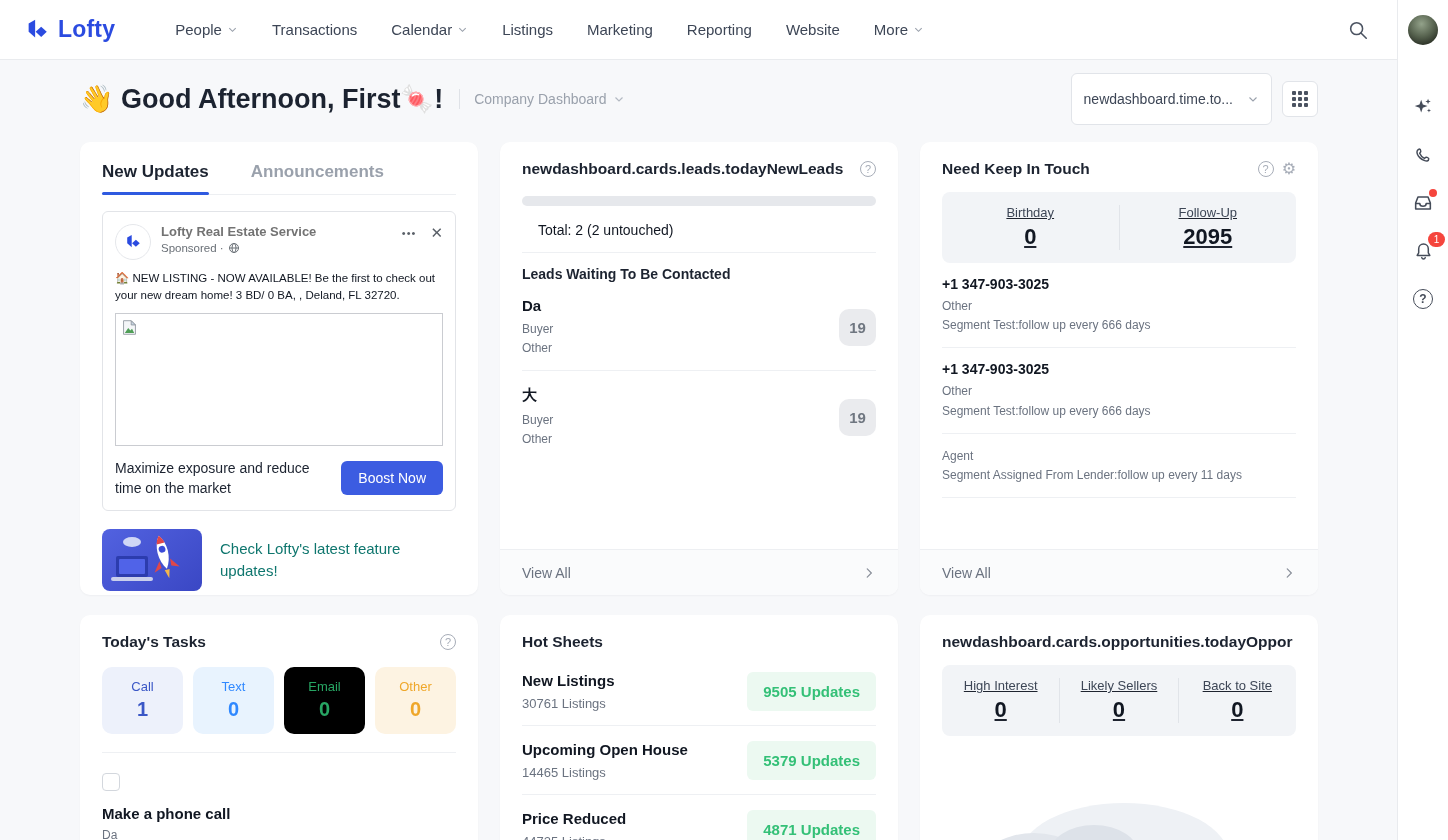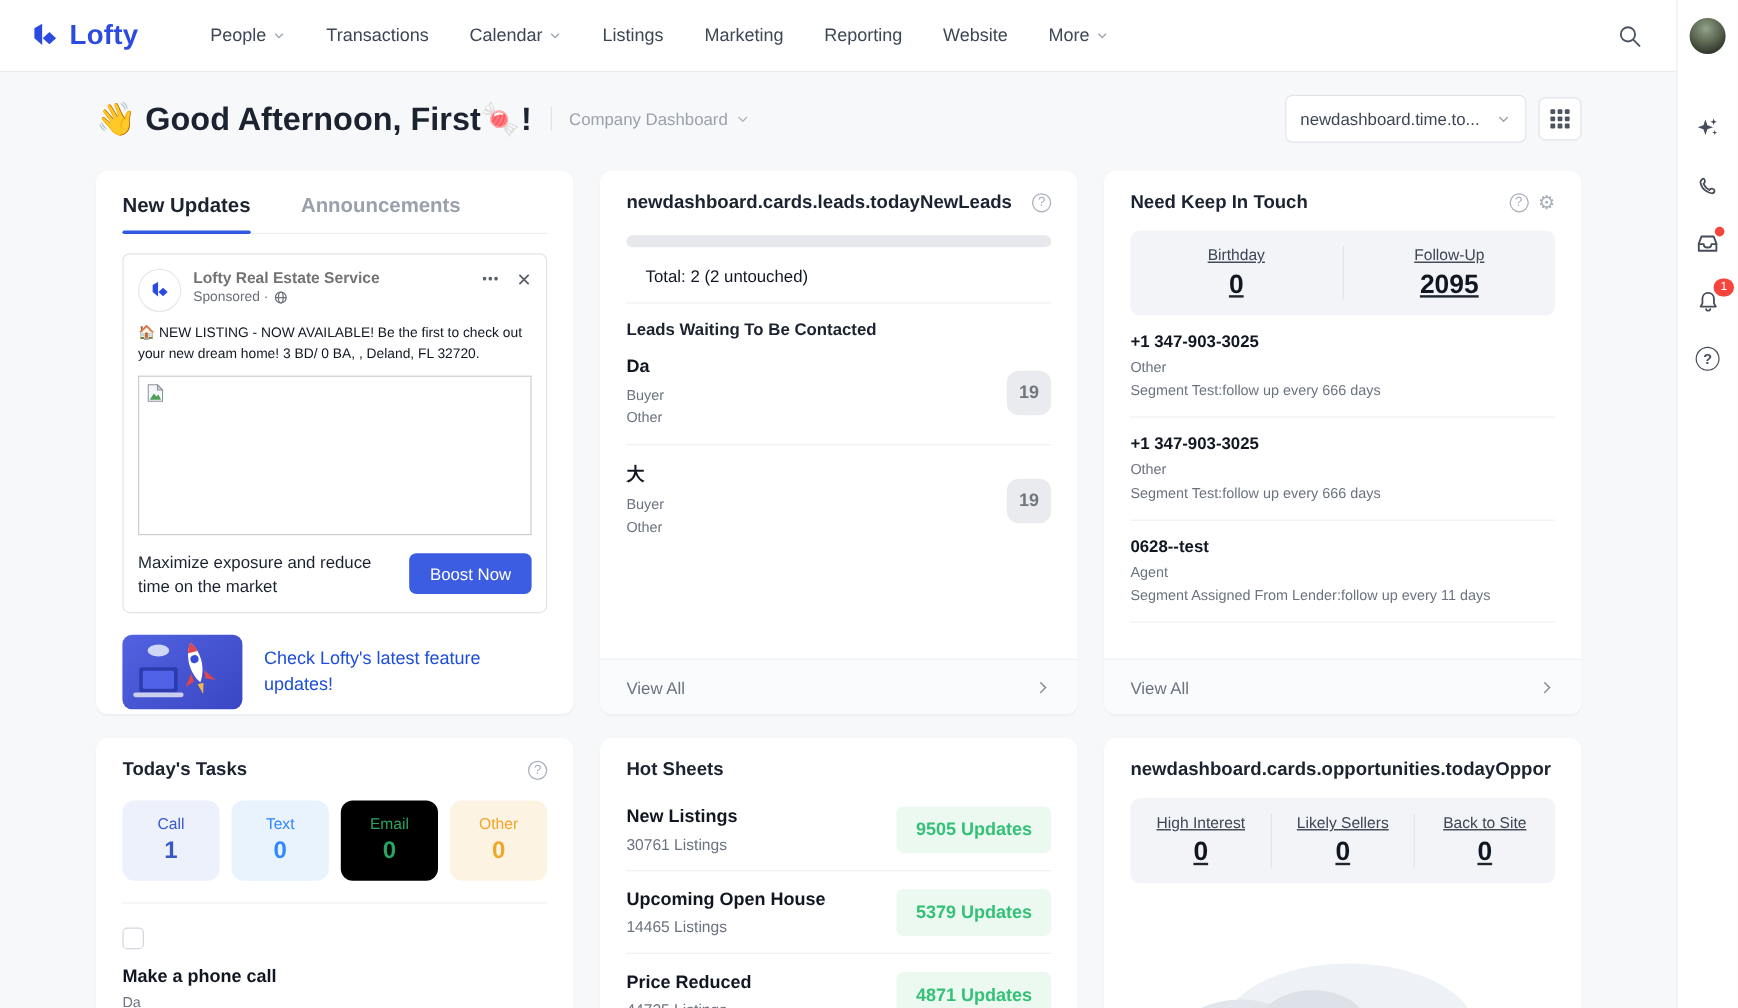--- a/index.html
+++ b/index.html
@@ -26,21 +26,21 @@
   .red-badge { position:absolute; top:-7px; right:-10px; min-width:17px; height:15px; border-radius:8px; background:#f5453d; color:#fff; font-size:10px; display:flex; align-items:center; justify-content:center; padding:0 4px; }
   .help-circle { width:20px; height:20px; border:1.6px solid #454c59; border-radius:50%; font-size:12px; font-weight:bold; display:flex; align-items:center; justify-content:center; }
 
   
   .content { position:absolute; top:60px; left:0; width:1397px; height:780px; padding:18px 79px 0 80px; }
   .page-header { display:flex; align-items:center; height:42px; }
   .greeting { font-size:27px; font-weight:bold; color:#1c2330; }
   .hdr-sep { width:1px; height:20px; background:#dfe2e7; margin:0 14px 0 16px; }
   .dash-select { font-size:14px; color:#9aa1ac; display:flex; align-items:center; gap:6px; cursor:pointer; }
   .hdr-right { margin-left:auto; display:flex; align-items:center; gap:10px; }
-  .time-select { height:40px; background:#fff; border:1px solid #e1e4e9; border-radius:6px; display:flex; align-items:center; gap:14px; padding:0 12px; font-size:14px; color:#3d4656; cursor:pointer; }
+  .time-select { height:52px; background:#fff; border:1px solid #e1e4e9; border-radius:6px; display:flex; align-items:center; gap:14px; padding:0 12px; font-size:14px; color:#3d4656; cursor:pointer; }
   .grid-btn { width:36px; height:36px; background:#fff; border:1px solid #e1e4e9; border-radius:6px; display:flex; align-items:center; justify-content:center; cursor:pointer; }
   .grid-glyph { display:grid; grid-template-columns:repeat(3,4px); grid-template-rows:repeat(3,4px); gap:2px; }
   .grid-glyph i { background:#4b5361; border-radius:1px; }
 
   
   .cards { display:grid; grid-template-columns:repeat(3, 398px); gap:20px 22px; margin-top:22px; }
   .card { background:#fff; border-radius:10px; box-shadow:0 1px 2px rgba(20,30,50,.04); display:flex; flex-direction:column; overflow:hidden; }
   .row1 { height:453px; }
   .row2 { height:400px; }
   .card-pad { padding:18px 22px 0 22px; }
@@ -69,21 +69,21 @@
   .ad-dots { font-size:16px; letter-spacing:1px; cursor:pointer; line-height:.6; }
   .ad-close { font-size:15px; cursor:pointer; }
   .ad-body { font-size:11.5px; line-height:1.5; color:#111722; margin-top:10px; }
   .ad-img { border:1px solid #caccd1; height:133px; margin-top:8px; position:relative; background:#fff; }
   .broken { position:absolute; top:5px; left:5px; }
   .ad-cta { display:flex; align-items:center; gap:12px; margin-top:12px; }
   .ad-cta-text { font-size:14px; line-height:1.45; color:#1c2330; flex:1; }
   .boost-btn { background:#3c5ce1; color:#fff; border:none; border-radius:6px; font-size:14px; padding:9px 17px; cursor:pointer; font-family:inherit; }
   .feature-row { display:flex; align-items:center; gap:18px; margin-top:18px; cursor:pointer; }
   .feature-img { width:100px; height:62px; border-radius:8px; overflow:hidden; flex-shrink:0; background:linear-gradient(140deg,#5262e0 0%, #3a47c4 100%); }
-  .feature-text { font-size:15px; color:#1d4ed8; line-height:1.5; max-width:200px; }
+  .feature-text { font-size:15px; color:#0f766e; line-height:1.5; max-width:200px; }
 
   
   .progress-track { height:10px; border-radius:5px; background:#e6e8ec; margin-top:18px; }
   .total-line { font-size:14px; color:#111722; margin:16px 16px 14px; }
   .leads-sub { font-size:14px; font-weight:bold; color:#1c2330; margin:13px 0 0; }
   .lead-row { display:flex; align-items:center; padding:15px 0 13px; }
   .lead-row + .lead-row { border-top:1px solid #eef0f3; }
   .lead-info .nm { font-size:15px; font-weight:bold; color:#111722; margin-bottom:6px; }
   .lead-info .ln { font-size:12px; color:#6b7380; line-height:1.55; }
   .lead-badge { margin-left:auto; width:37px; height:37px; background:#eaebee; border-radius:10px; display:flex; align-items:center; justify-content:center; font-size:15px; font-weight:bold; color:#6f7680; }
@@ -384,21 +384,20 @@
             <div class="nm">+1 347-903-3025</div>
             <div class="ln">Other</div>
             <div class="ln">Segment Test:follow up every 666 days</div>
           </div>
           <div class="contact-row">
             <div class="nm">+1 347-903-3025</div>
             <div class="ln">Other</div>
             <div class="ln">Segment Test:follow up every 666 days</div>
           </div>
           <div class="contact-row" style="border-bottom:none;">
-            <div class="nm">0628--test</div>
             <div class="ln">Agent</div>
             <div class="ln">Segment Assigned From Lender:follow up every 11 days</div>
           </div>
           <div class="divider"></div>
         </div>
         <div class="card-footer">
           <span class="view-all">View All</span>
           <svg class="ic chev-right" width="14" height="14" viewBox="0 0 24 24" fill="none" stroke="currentColor" stroke-width="2.2" stroke-linecap="round">
               <polyline points="9 5 16 12 9 19"></polyline>
             </svg>

